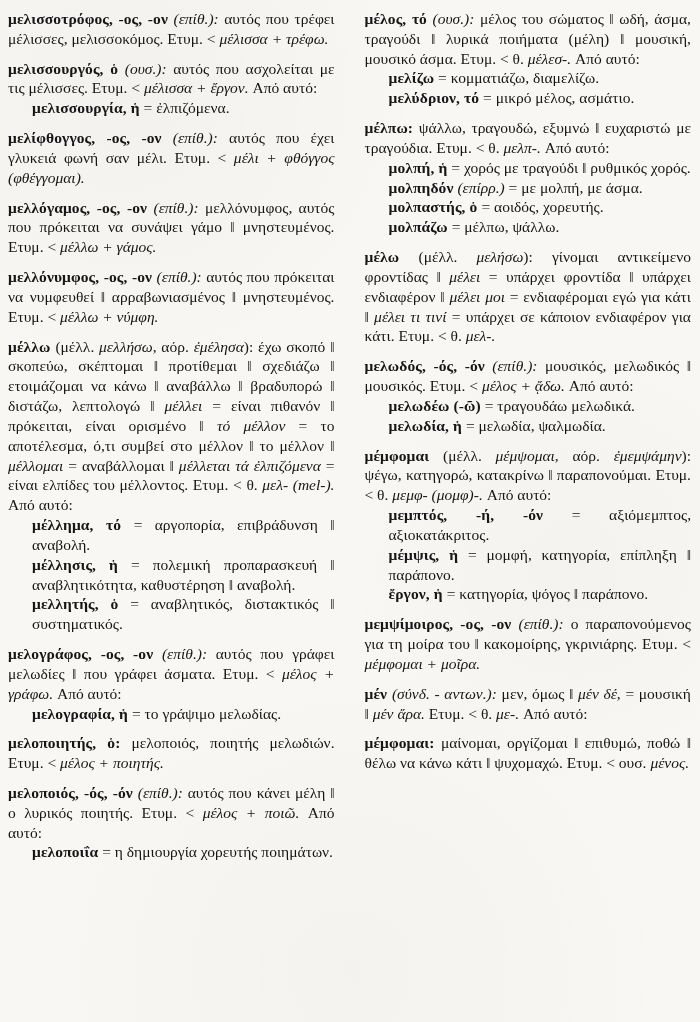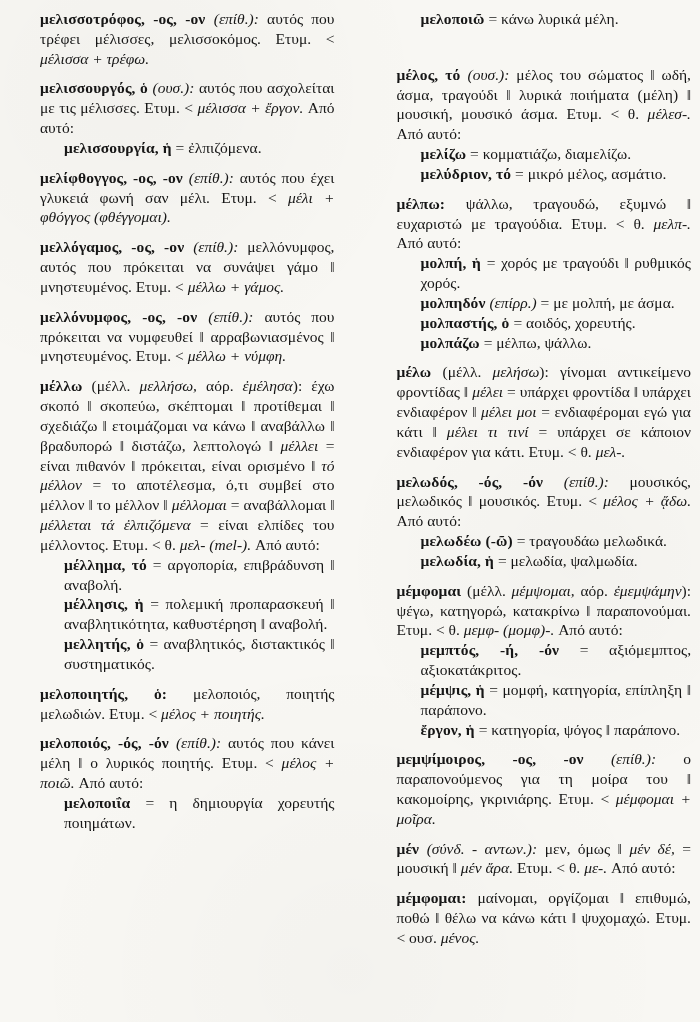--- a/index.html
+++ b/index.html
@@ -23,21 +23,20 @@
     font-size: 15.5px;
     line-height: 1.28;
     padding: 9px 9px 4px 8px;
     display: flex;
     gap: 30px;
     overflow: hidden;
   }
   .column {
     flex: 1 1 0;
     min-width: 0;
-    margin-left: 32px;
   }
   .entry {
     margin: 0 0 10px 0;
   }
   .entry:last-child { margin-bottom: 0; }
   .entry.continuation { margin-bottom: 36px; }
   .entry p {
     margin: 0;
     text-align: justify;
     text-justify: inter-word;
@@ -74,31 +73,32 @@
       <div class="entry">
         <p class="main"><b>μελλόνυμφος, -ος, -ον </b><i>(επίθ.): </i><span>αυτός που πρόκειται να νυμφευθεί ‖ αρραβωνιασμένος ‖ μνηστευμένος. Ετυμ. &lt; </span><i>μέλλω + νύμφη.</i></p>
       </div>
       <div class="entry">
         <p class="main"><b>μέλλω </b><span>(μέλλ. </span><i>μελλήσω, </i><span>αόρ. </span><i>ἐμέλησα</i><span>): έχω σκοπό ‖ σκοπεύω, σκέπτομαι ‖ προτίθεμαι ‖ σχεδιάζω ‖ ετοιμάζομαι να κάνω ‖ αναβάλλω ‖ βραδυπορώ ‖ διστάζω, λεπτολογώ ‖ </span><i>μέλλει </i><span>= είναι πιθανόν ‖ πρόκειται, είναι ορισμένο ‖ </span><i>τό μέλλον </i><span>= το αποτέλεσμα, ό,τι συμβεί στο μέλλον ‖ το μέλλον ‖ </span><i>μέλλομαι </i><span>= αναβάλλομαι ‖ </span><i>μέλλεται τά ἐλπιζόμενα </i><span>= είναι ελπίδες του μέλλοντος. Ετυμ. &lt; θ. </span><i>μελ- (mel-). </i><span>Από αυτό:</span></p>
         <p class="sub"><b>μέλλημα, τό </b><span>= αργοπορία, επιβράδυνση ‖ αναβολή.</span></p>
         <p class="sub"><b>μέλλησις, ἡ </b><span>= πολεμική προπαρασκευή ‖ αναβλητικότητα, καθυστέρηση ‖ αναβολή.</span></p>
         <p class="sub"><b>μελλητής, ὁ </b><span>= αναβλητικός, διστακτικός ‖ συστηματικός.</span></p>
       </div>
       <div class="entry">
+        <p class="main"><b>μελογράφος, -ος, -ον </b><i>(επίθ.): </i><span>αυτός που γράφει μελωδίες ‖ που γράφει άσματα. Ετυμ. &lt; </span><i>μέλος + γράφω. </i><span>Από αυτό:</span></p>
+        <p class="sub"><b>μελογραφία, ἡ </b><span>= το γράψιμο μελωδίας.</span></p>
+      </div>
+      <div class="entry">
         <p class="main"><b>μελοποιητής, ὁ: </b><span>μελοποιός, ποιητής μελωδιών. Ετυμ. &lt; </span><i>μέλος + ποιητής.</i></p>
       </div>
       <div class="entry">
         <p class="main"><b>μελοποιός, -ός, -όν </b><i>(επίθ.): </i><span>αυτός που κάνει μέλη ‖ ο λυρικός ποιητής. Ετυμ. &lt; </span><i>μέλος + ποιῶ. </i><span>Από αυτό:</span></p>
         <p class="sub"><b>μελοποιΐα </b><span>= η δημιουργία χορευτής ποιημάτων.</span></p>
       </div>
     </div>
   <div class="column">
-      <div class="entry continuation">
-        <p class="sub"><b>μελοποιῶ </b><span>= κάνω λυρικά μέλη.</span></p>
-      </div>
       <div class="entry">
         <p class="main"><b>μέλος, τό </b><i>(ουσ.): </i><span>μέλος του σώματος ‖ ωδή, άσμα, τραγούδι ‖ λυρικά ποιήματα (μέλη) ‖ μουσική, μουσικό άσμα. Ετυμ. &lt; θ. </span><i>μέλεσ-. </i><span>Από αυτό:</span></p>
         <p class="sub"><b>μελίζω </b><span>= κομματιάζω, διαμελίζω.</span></p>
         <p class="sub"><b>μελύδριον, τό </b><span>= μικρό μέλος, ασμάτιο.</span></p>
       </div>
       <div class="entry">
         <p class="main"><b>μέλπω: </b><span>ψάλλω, τραγουδώ, εξυμνώ ‖ ευχαριστώ με τραγούδια. Ετυμ. &lt; θ. </span><i>μελπ-. </i><span>Από αυτό:</span></p>
         <p class="sub"><b>μολπή, ἡ </b><span>= χορός με τραγούδι ‖ ρυθμικός χορός.</span></p>
         <p class="sub"><b>μολπηδόν </b><i>(επίρρ.) </i><span>= με μολπή, με άσμα.</span></p>
         <p class="sub"><b>μολπαστής, ὁ </b><span>= αοιδός, χορευτής.</span></p>

